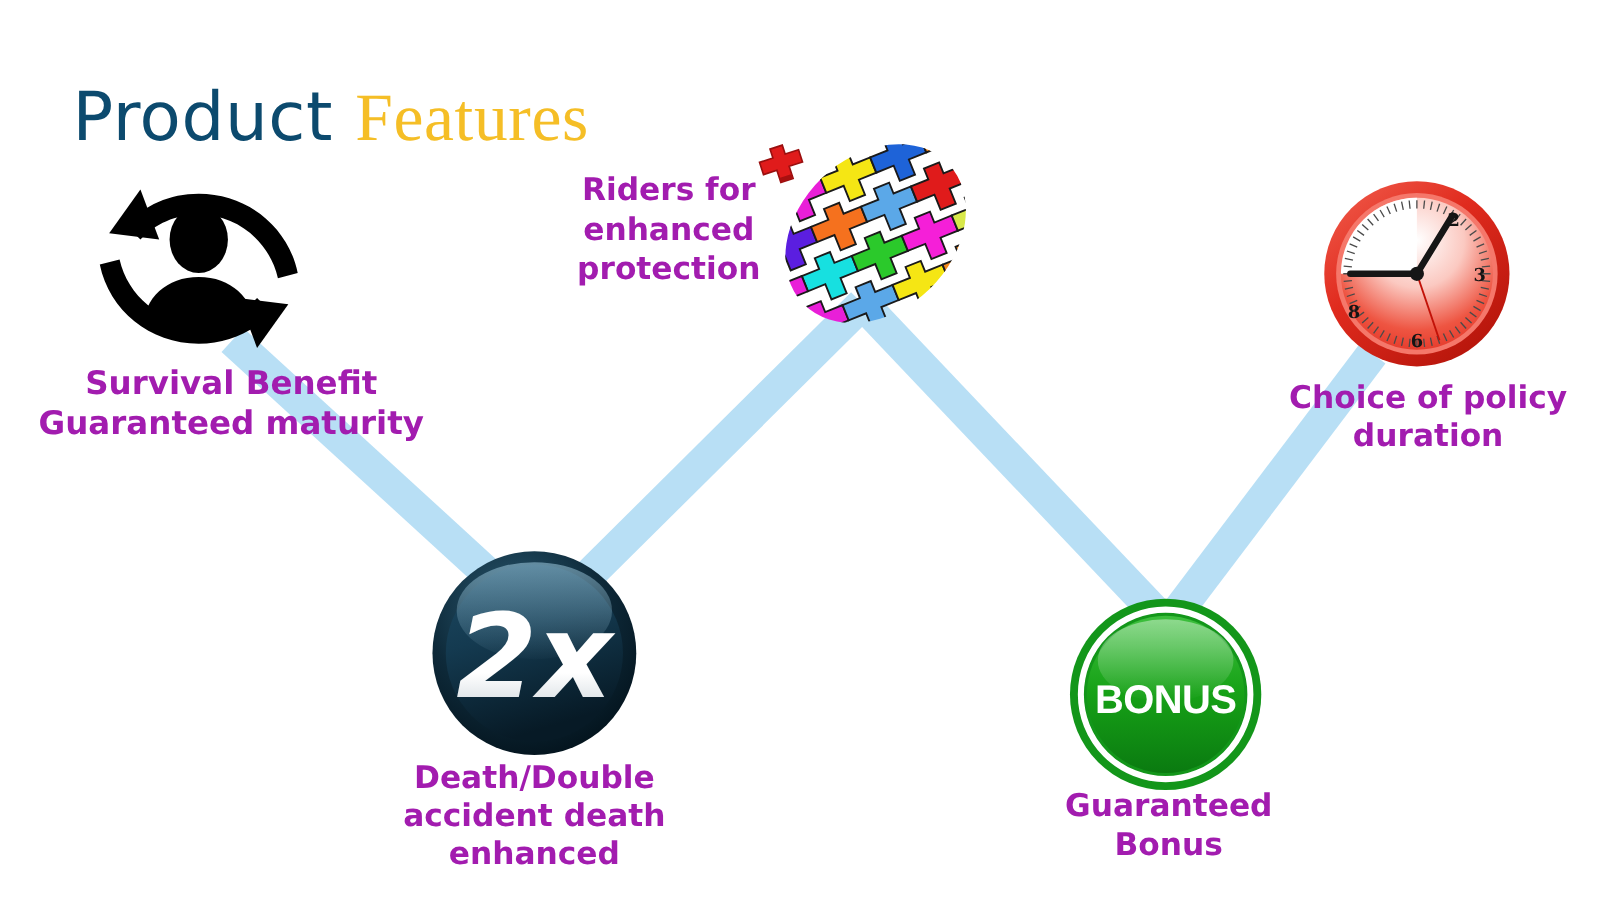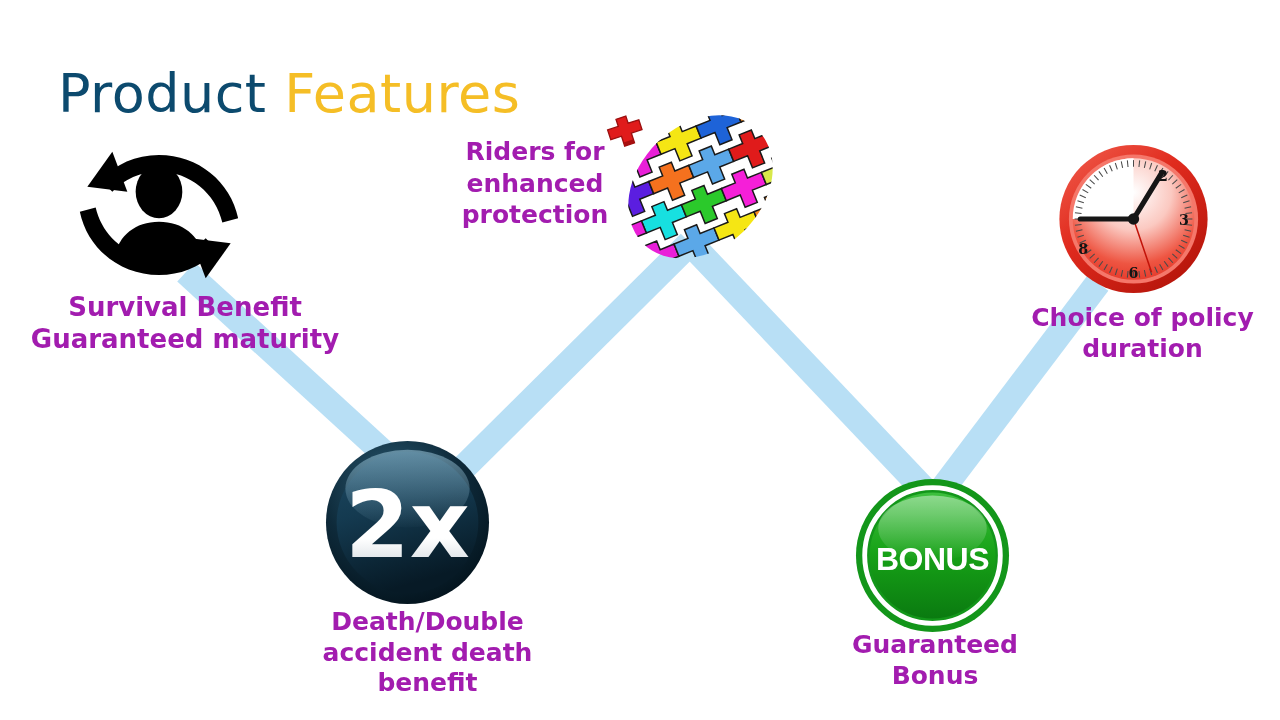--- a/index.html
+++ b/index.html
@@ -24,21 +24,21 @@
     position: absolute;
     left: 58px;
     top: 62px;
     font-size: 54px;
     font-weight: 400;
     letter-spacing: 0.5px;
     white-space: nowrap;
     font-family: "DejaVu Sans", sans-serif;
   }
   #title .t-dark { color: #0c4a6e; }
-  #title .t-accent { color: #F5BE26; }
+  #title .t-accent { color: #F5BE26; font-family: Liberation Serif, serif; }
 
   
   #connectors {
     position: absolute;
     left: 0; top: 0;
     width: 1280px; height: 720px;
     pointer-events: none;
   }
 
   
@@ -61,21 +61,21 @@
   #cap-survival { left: -5px; top: 292px; width: 380px; font-size: 26px; }
 
   
   #node-riders { left: 598px; top: 110px; width: 190px; height: 150px; }
   #cap-riders {
     left: 455px; top: 136px; width: 160px;
     font-size: 25px; line-height: 1.26; text-align: center;
   }
 
   
-  #node-2x { left: 325px; top: 440px; width: 165px; height: 165px; }
+  #node-2x { left: 345px; top: 440px; width: 165px; height: 165px; font-style: italic; }
   #cap-2x { left: 295px; top: 607px; width: 265px; font-size: 25px; }
 
   
   #node-bonus { left: 855px; top: 478px; width: 155px; height: 155px; }
   #cap-bonus { left: 830px; top: 630px; width: 210px; font-size: 25px; }
 
   
   #node-clock { left: 1056px; top: 143px; width: 155px; height: 152px; }
   #cap-clock { left: 1015px; top: 303px; width: 255px; font-size: 25px; }
 
@@ -188,21 +188,21 @@
         </linearGradient>
       </defs>
       <circle cx="85" cy="85" r="84" fill="url(#g2xOuter)"></circle>
       <circle cx="85" cy="85" r="73" fill="url(#g2xInner)"></circle>
       <ellipse cx="85" cy="50" rx="64" ry="40" fill="url(#g2xGloss)"></ellipse>
       <text x="85" y="121" font-family="&quot;DejaVu Sans&quot;, sans-serif" font-size="96" font-weight="bold" text-anchor="middle" fill="url(#gTextSheen)">2x</text>
     </svg>
   </div>
   <div class="node-caption" id="cap-2x">Death/Double
 accident death
-benefit</div>
+enhanced</div>
 
   <div class="node" id="node-bonus">
     <svg class="glyph" viewBox="0 0 160 160" width="155" height="155">
       <defs>
         <linearGradient id="gBonus" x1="0%" y1="0%" x2="0%" y2="100%">
           <stop offset="0%" stop-color="#3DBF3D"></stop>
           <stop offset="48%" stop-color="#17A217"></stop>
           <stop offset="100%" stop-color="#0A7A10"></stop>
         </linearGradient>
         <linearGradient id="gBonusGloss" x1="0%" y1="0%" x2="0%" y2="100%">

